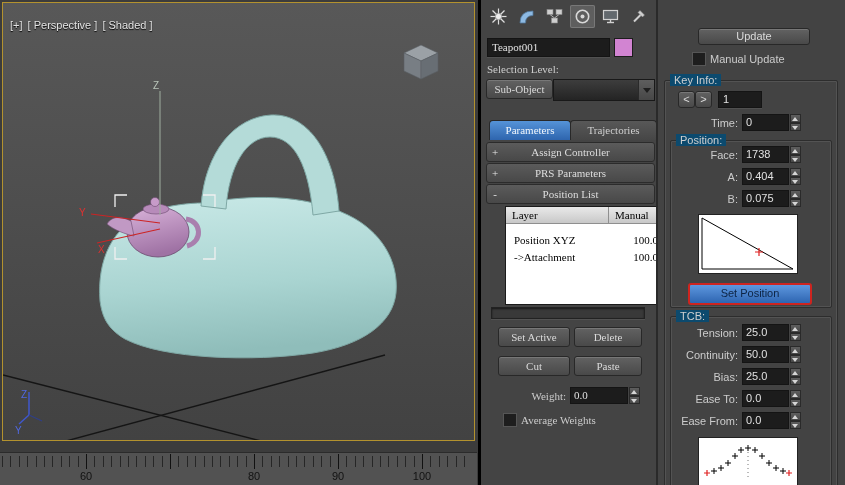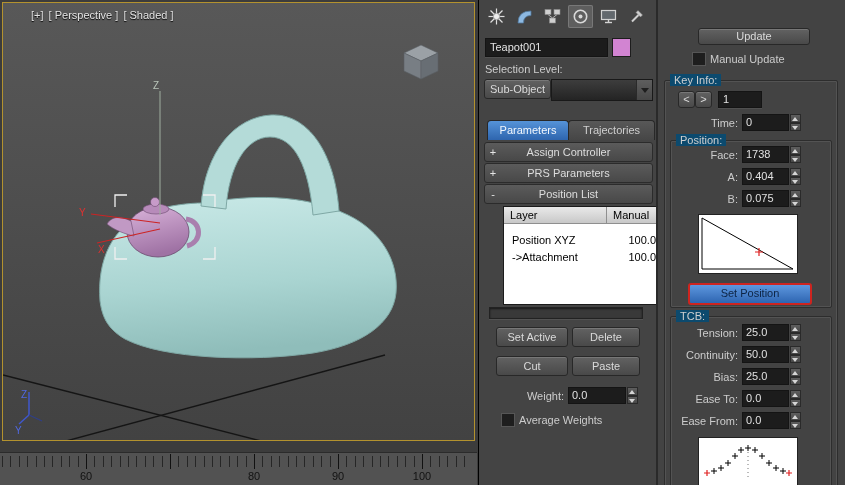--- a/index.html
+++ b/index.html
@@ -4,34 +4,34 @@
 <style>
   html,body{margin:0;padding:0;background:#2e2e2e;}
   body{font-family:"Liberation Sans", sans-serif;}
   #app{position:relative;width:845px;height:485px;background:#3c3c3c;overflow:hidden;
        font-size:11px;color:#d6d6d6;}
 
   
   #vp{position:absolute;left:2px;top:2px;width:471px;height:437px;
       border:1px solid #b3922e;background:linear-gradient(#585858,#424242);overflow:hidden;}
   #vp svg{position:absolute;left:0;top:0;}
-  .vp-label{position:absolute;left:7px;top:6px;color:#e3e3e3;text-shadow:0 1px 1px #000;margin-left:21px;}
+  .vp-label{position:absolute;left:7px;top:16px;color:#e3e3e3;text-shadow:0 1px 1px #000;}
   .vp-label span{margin-right:2px;}
 
   
   #trackbar{position:absolute;left:0;top:452px;width:477px;height:33px;background:#525252;
             border-top:1px solid #2b2b2b;}
   #ticks{position:absolute;left:2px;top:3px;width:470px;height:11px;
          background:repeating-linear-gradient(90deg,#262626 0 1px,transparent 1px 8.4px);}
   .majortick{position:absolute;top:1px;width:1px;height:15px;background:#111;}
   .rlab{position:absolute;top:17px;transform:translateX(-50%);color:#121212;}
 
   
   #cmid{position:absolute;left:478px;top:0;width:178px;height:485px;background:#444;
-        border-left:1px solid #000000;}
+        border-left:3px solid #000000;font-family:Liberation Serif, serif;}
   #divider2{position:absolute;left:656px;top:0;width:2px;height:485px;background:#2a2a2a;}
   #cright{position:absolute;left:658px;top:0;width:187px;height:485px;background:#434343;}
 
   .ptabs{position:absolute;left:5px;top:5px;display:flex;gap:3px;}
   .ptab{width:25px;height:23px;display:flex;align-items:center;justify-content:center;border-radius:2px;}
   .ptab.active{background:#5e5e5e;box-shadow:inset 0 0 0 1px #787878;}
 
   .field{position:absolute;background:#1c1c1c;border:1px solid #141414;color:#e2e2e2;
          padding:2px 4px;box-shadow:0 1px 0 rgba(255,255,255,.07);}
   .lab{position:absolute;color:#cccccc;}

